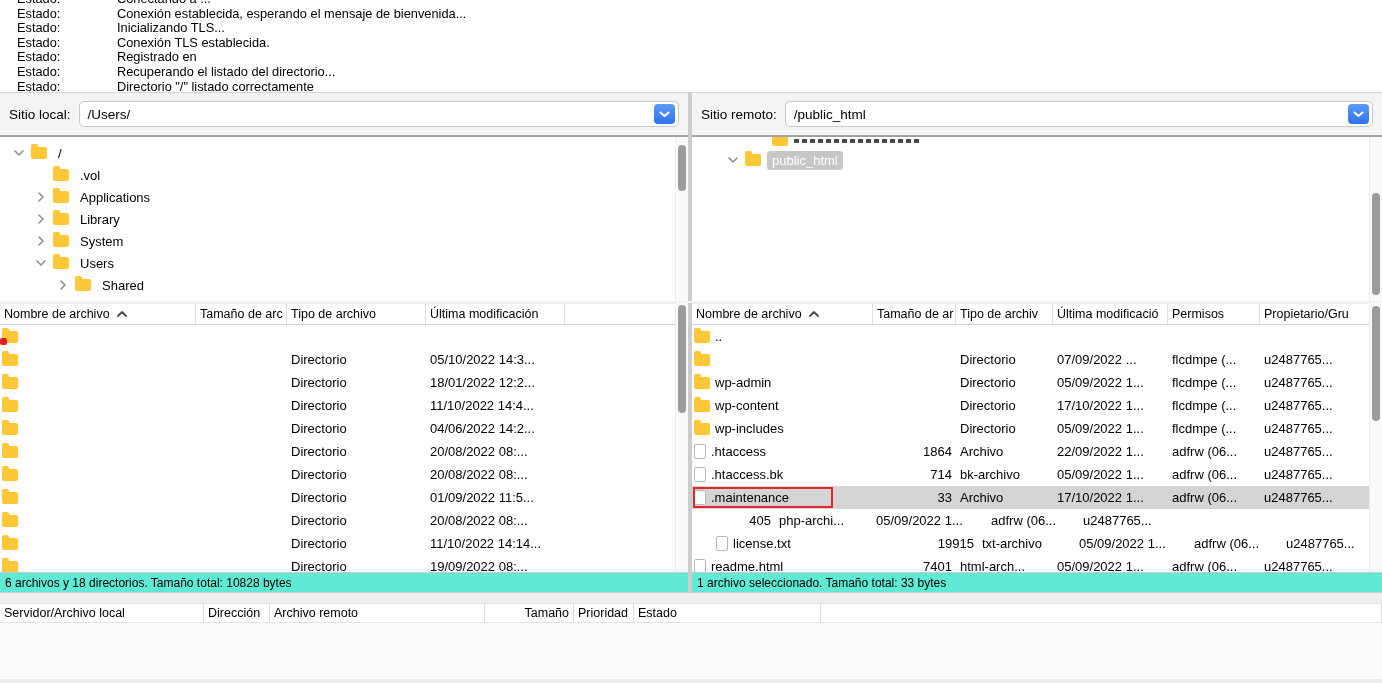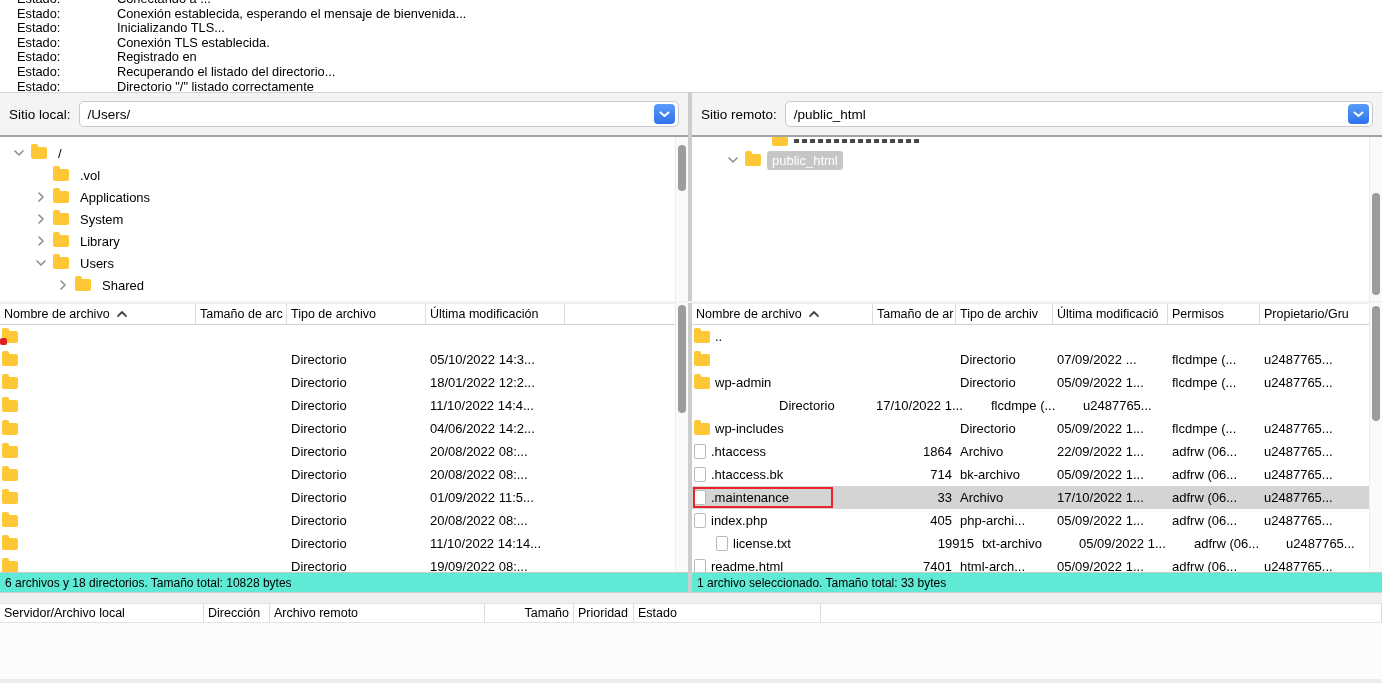--- a/index.html
+++ b/index.html
@@ -180,32 +180,32 @@
       </div>
       <div class="trow" style="padding-left: 35px;">
         <div class="chev">
           <svg width="8" height="10" viewBox="0 0 8 10">
             <path d="M2 1l4 4-4 4" fill="none" stroke="#8e8e8e" stroke-width="1.6" stroke-linecap="round" stroke-linejoin="round"></path>
           </svg>
         </div>
         <div class="folder-wrap">
           <div class="folder-icon"></div>
         </div>
-        <div class="treelabel">System</div>
+        <div class="treelabel">Library</div>
       </div>
       <div class="trow" style="padding-left: 35px;">
         <div class="chev">
           <svg width="8" height="10" viewBox="0 0 8 10">
             <path d="M2 1l4 4-4 4" fill="none" stroke="#8e8e8e" stroke-width="1.6" stroke-linecap="round" stroke-linejoin="round"></path>
           </svg>
         </div>
         <div class="folder-wrap">
           <div class="folder-icon"></div>
         </div>
-        <div class="treelabel">Library</div>
+        <div class="treelabel">System</div>
       </div>
       <div class="trow" style="padding-left: 35px;">
         <div class="chev">
           <svg width="10" height="8" viewBox="0 0 10 8">
             <path d="M1 2l4 4 4-4" fill="none" stroke="#8e8e8e" stroke-width="1.6" stroke-linecap="round" stroke-linejoin="round"></path>
           </svg>
         </div>
         <div class="folder-wrap">
           <div class="folder-icon"></div>
         </div>
@@ -446,20 +446,26 @@
           </div>
           <div>wp-admin</div>
         </div>
         <div class="cell num" style="width: 83px;"></div>
         <div class="cell" style="width: 97px;">Directorio</div>
         <div class="cell" style="width: 115px;">05/09/2022 1...</div>
         <div class="cell" style="width: 92px;">flcdmpe (...</div>
         <div class="cell" style="width: 110px;">u2487765...</div>
       </div>
       <div class="lrow">
+        <div class="cell namecell" style="width: 181px;">
+          <div class="folder-wrap">
+            <div class="folder-icon"></div>
+          </div>
+          <div>wp-content</div>
+        </div>
         <div class="cell num" style="width: 83px;"></div>
         <div class="cell" style="width: 97px;">Directorio</div>
         <div class="cell" style="width: 115px;">17/10/2022 1...</div>
         <div class="cell" style="width: 92px;">flcdmpe (...</div>
         <div class="cell" style="width: 110px;">u2487765...</div>
       </div>
       <div class="lrow">
         <div class="cell namecell" style="width: 181px;">
           <div class="folder-wrap">
             <div class="folder-icon"></div>
@@ -500,24 +506,20 @@
           <div>.maintenance</div>
           <div class="redbox"></div>
         </div>
         <div class="cell num" style="width: 83px;">33</div>
         <div class="cell" style="width: 97px;">Archivo</div>
         <div class="cell" style="width: 115px;">17/10/2022 1...</div>
         <div class="cell" style="width: 92px;">adfrw (06...</div>
         <div class="cell" style="width: 110px;">u2487765...</div>
       </div>
       <div class="lrow">
-        <div class="cell namecell" style="width: 181px;">
-          <div class="file-icon"></div>
-          <div>index.php</div>
-        </div>
         <div class="cell num" style="width: 83px;">405</div>
         <div class="cell" style="width: 97px;">php-archi...</div>
         <div class="cell" style="width: 115px;">05/09/2022 1...</div>
         <div class="cell" style="width: 92px;">adfrw (06...</div>
         <div class="cell" style="width: 110px;">u2487765...</div>
       </div>
       <div class="lrow">
         <div class="cell namecell" style="width: 181px; margin-left: 22px;">
           <div class="file-icon"></div>
           <div>license.txt</div>

